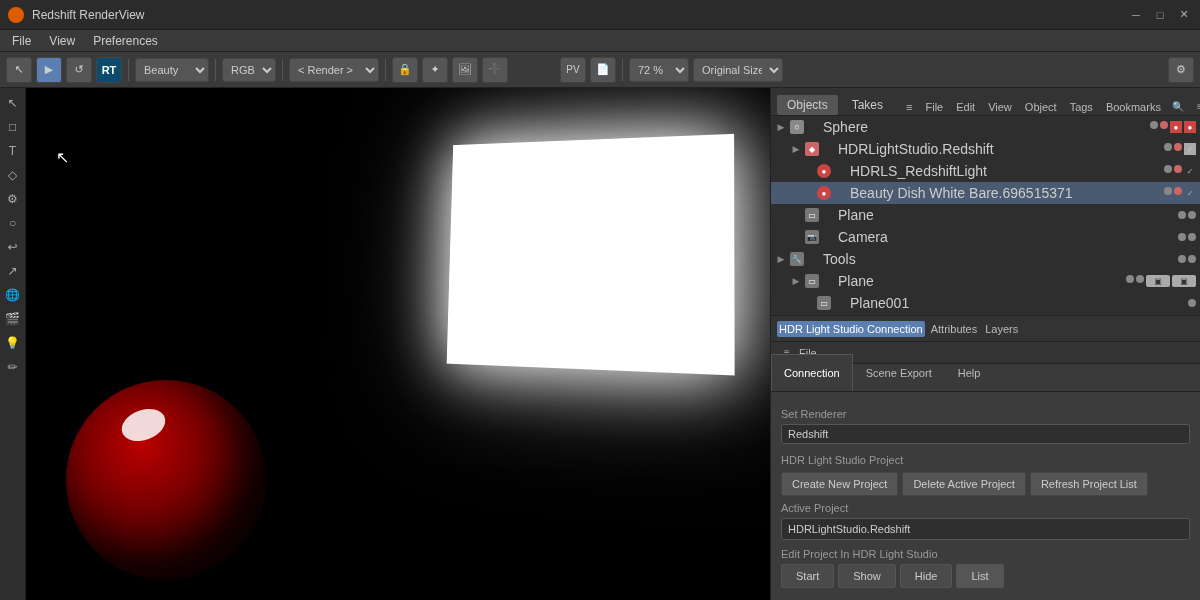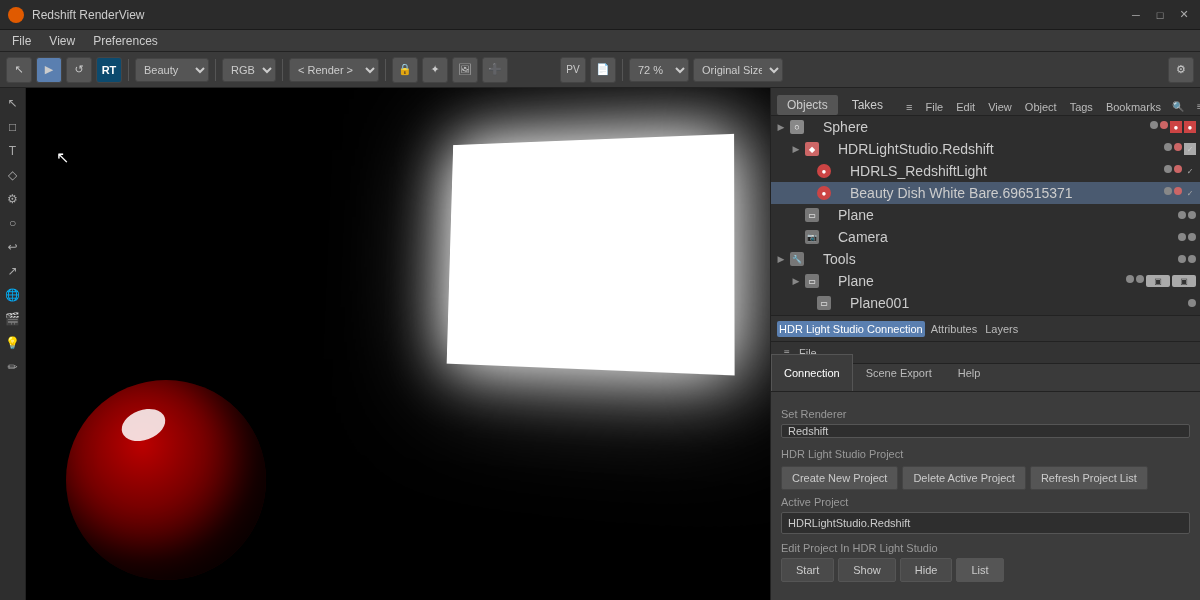--- a/index.html
+++ b/index.html
@@ -51,21 +51,21 @@
     .tree-dot { width: 8px; height: 8px; border-radius: 50%; }
 
     
     #hdr-panel { flex: 1; display: flex; flex-direction: column; overflow: hidden; }
     #hdr-tabs { height: 28px; background: #3a3a3a; display: flex; align-items: flex-end; border-bottom: 1px solid #222; }
     .hdr-tab { padding: 12px 12px; font-size: 11px; cursor: pointer; color: #bbb; border-top: 1px solid transparent; border-left: 1px solid transparent; border-right: 1px solid transparent; }
     .hdr-tab.active { background: #3c3c3c; color: #fff; border-color: #555; border-bottom-color: #3c3c3c; }
     #hdr-content { flex: 1; padding: 10px; overflow-y: auto; background: #3c3c3c; }
 
     .section-label { font-size: 11px; color: #999; margin-bottom: 4px; margin-top: 6px; }
-    .hdr-input { width: 100%; height: 14px; background: #2e2e2e; border: 1px solid #555; color: #ccc; font-size: 11px; padding: 0 6px; border-radius: 2px; }
+    .hdr-input { width: 100%; height: 20px; background: #2e2e2e; border: 1px solid #555; color: #ccc; font-size: 11px; padding: 0 6px; border-radius: 2px; }
     
     .btn-row { display: flex; gap: 4px; margin: 6px 0; flex-wrap: wrap; }
     .hdr-btn { height: 24px; padding: 0 10px; background: #555; border: 1px solid #444; color: #ccc; font-size: 11px; border-radius: 2px; cursor: pointer; white-space: nowrap; }
 
     .active-project-box { background: #2e2e2e; border: 1px solid #555; padding: 4px 6px; font-size: 11px; color: #ccc; border-radius: 2px; margin: 4px 0 8px; }
     
     .edit-section { margin-top: 8px; }
     .edit-btn-row { display: flex; gap: 4px; margin: 4px 0; }
     .edit-btn { height: 24px; padding: 0 14px; background: #4a4a4a; border: 1px solid #555; color: #ccc; font-size: 11px; border-radius: 2px; cursor: pointer; }
     .edit-btn.stop { background: #555; }

